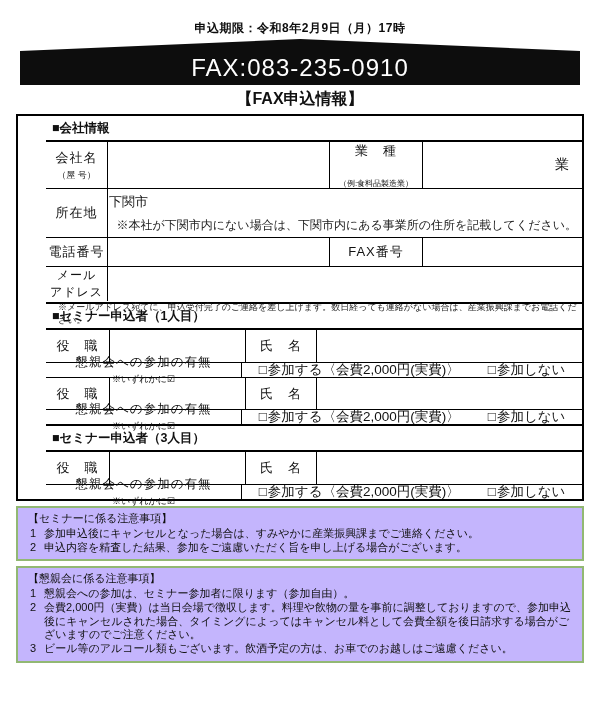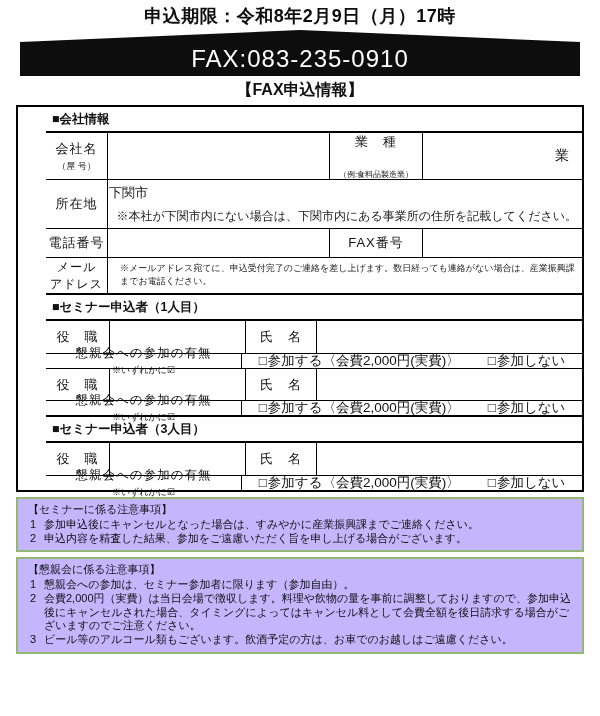--- a/index.html
+++ b/index.html
@@ -8,23 +8,23 @@
     height: 716px;
     background: #ffffff;
     color: #111111;
     font-family: "Liberation Sans", sans-serif;
     position: relative;
     overflow: hidden;
   }
 
   
   .deadline {
-    padding-top: 4px;
+    padding-top: 20px;
     text-align: center;
-    font-size: 18px;
+    font-size: 12px;
     font-weight: bold;
     letter-spacing: 0.5px;
     color: #0d0d0d;
   }
   .banner {
     margin: 2px 20px 0;
     height: 46px;
     background: #0d0d0d;
     clip-path: polygon(0 26%, 50% 0, 100% 26%, 100% 100%, 0 100%);
     display: flex;
@@ -75,21 +75,21 @@
     text-align: center;
     letter-spacing: 1px;
   }
   .sub { font-size: 9px; letter-spacing: 0; margin-top: 2px; }
   .sub2 { font-size: 8px; letter-spacing: 0; margin-top: 2px; }
   .fill { flex: 1; }
 
   .r-company { height: 46px; }
   .r-address { height: 49px; }
   .r-phone   { height: 29px; }
-  .r-email   { height: 36px; }
+  .r-email   { height: 36px; flex-direction: column; }
   .r-role    { height: 32px; }
   .r-party   { height: 15px; }
 
   .w-lab    { width: 62px; }
   .w-in1    { width: 222px; }
   .w-lab2   { width: 93px; gap: 16px; }
   .w-role   { width: 64px; font-family: Liberation Serif, serif; }
   .w-rolein { width: 136px; }
   .w-namelab{ width: 71px; }
   .w-party  { width: 196px; }

